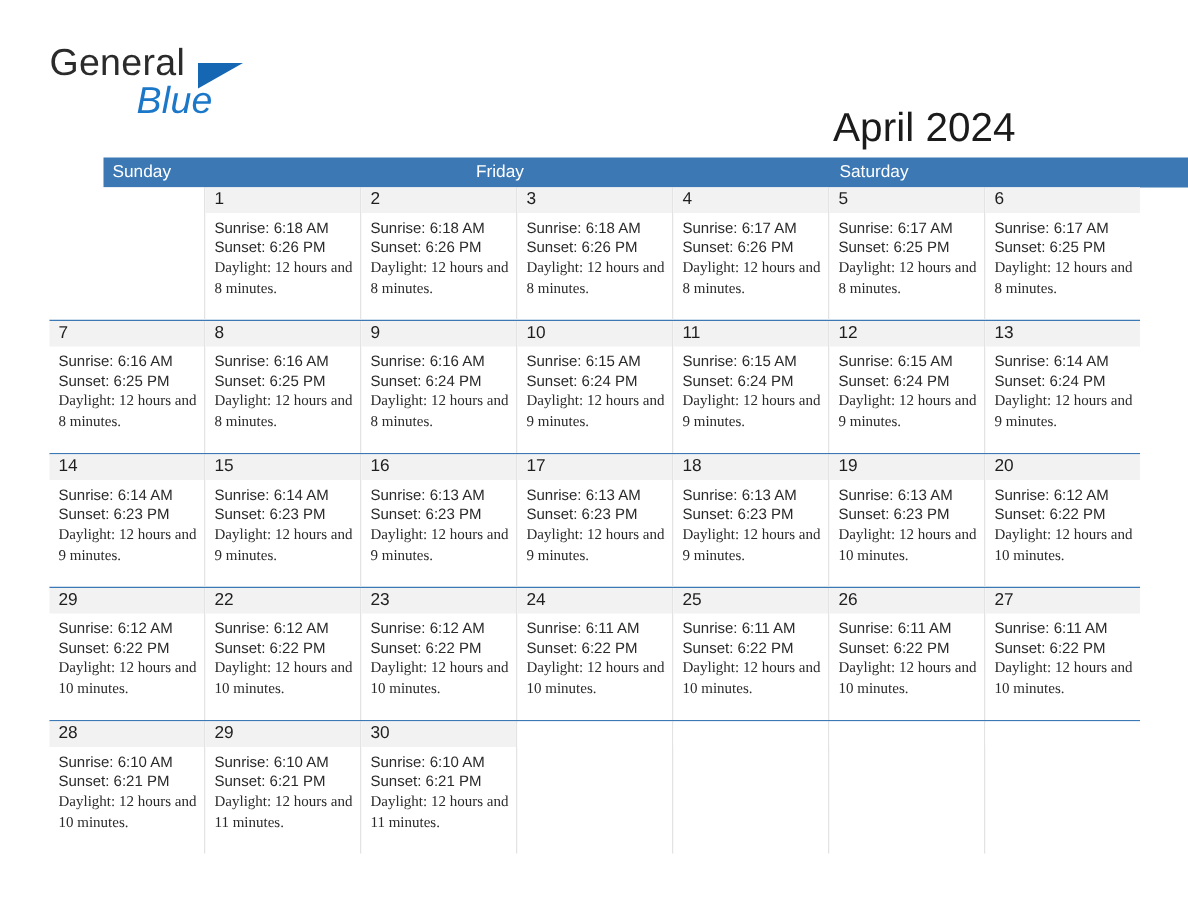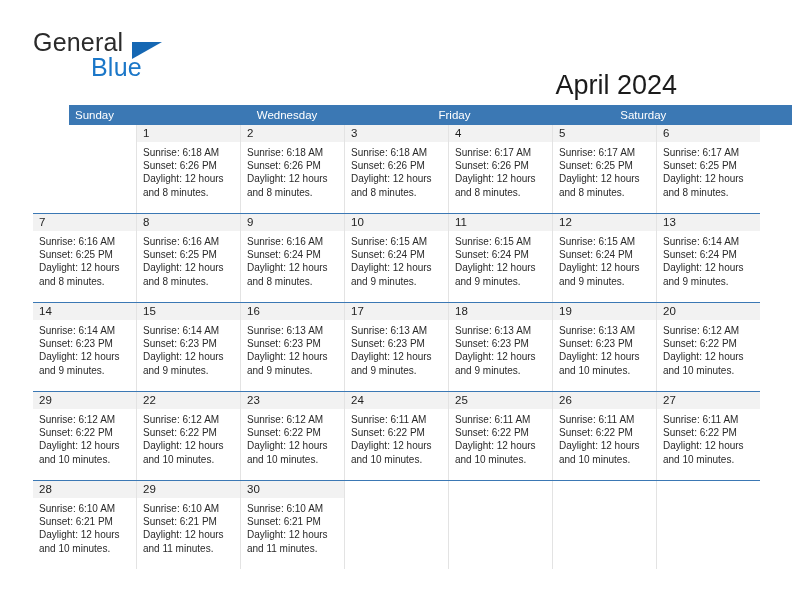--- a/index.html
+++ b/index.html
@@ -56,20 +56,21 @@
     border-bottom: 17px solid transparent;
   }
   .brand-blue {
     position: absolute;
     left: 58px;
     top: 25px;
     font-size: 25px;
     letter-spacing: 0.2px;
     color: #1b77c8;
     font-family: "Liberation Sans", sans-serif;
+    font-style: italic;
   }
 
   .titles {
     position: absolute;
     right: 0;
     top: 0;
     text-align: right;
     margin-top: 40px;
   }
   .cal-title {
@@ -148,20 +149,21 @@
     padding: 4px 5px 0 6px;
     font-size: 10px;
     line-height: 13.2px;
     color: #2a2a2a;
   }
   .dayinfo div {
     white-space: nowrap;
   }
   .dayinfo .daylight {
     white-space: normal;
+    font-family: Liberation Serif, serif;
   }
 </style>
 </head>
 <body>
 
 <div class="page">
 
   <div class="header">
 
     <div class="brand">
@@ -172,21 +174,20 @@
 
     <div class="titles">
       <div class="cal-title">April 2024</div>
     </div>
 
   </div>
 
   <div class="calendar">
     <div class="weekdays">
         <div class="weekday">Sunday</div>
-        <div class="weekday">Wednesday</div>
         <div class="weekday">Friday</div>
         <div class="weekday">Saturday</div>
       </div>
     <div class="weeks">
         <div class="week">
           <div class="daycell empty">
             <div class="daynum"></div>
           </div>
           <div class="daycell">
             <div class="daynum">1</div>

